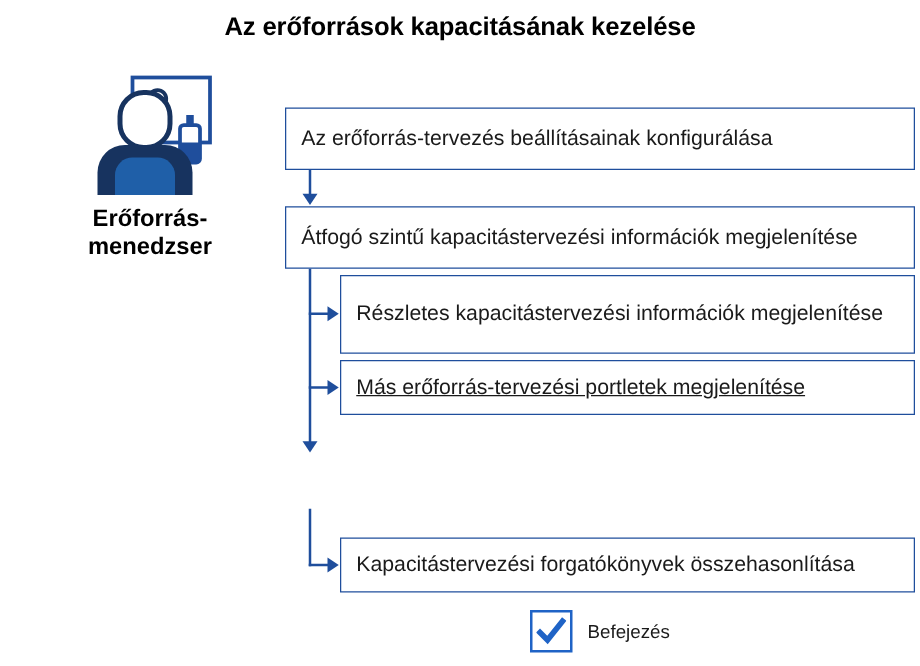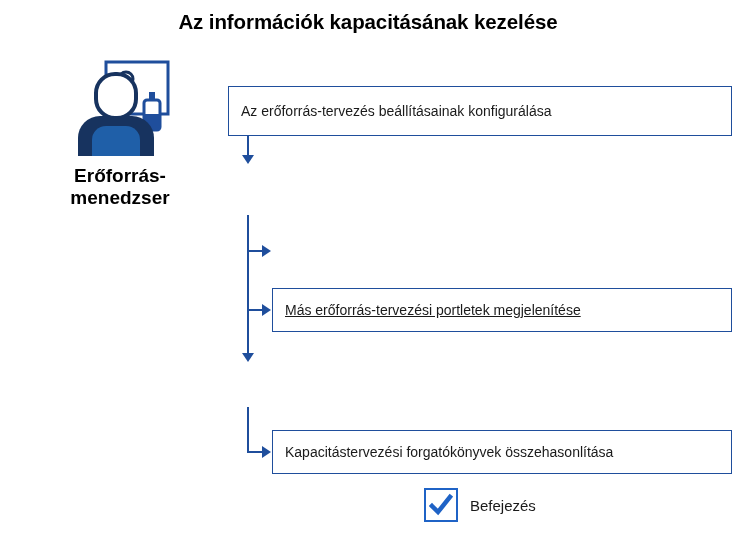--- a/index.html
+++ b/index.html
@@ -60,21 +60,21 @@
 
   
   .node {
     position: absolute;
     box-sizing: border-box;
     border: 1.6px solid #1f4e9c;
     background: #ffffff;
     display: flex;
     align-items: center;
     padding: 6px 12px;
-    font-size: 14px;
+    font-size: 17px;
     color: #1a1a1a;
     line-height: 1.33;
   }
   .node span {
     display: block;
   }
 
   #node-configure  { left: 228px; top: 86px;  width: 504px; height: 50px; }
   #node-highlevel  { left: 228px; top: 165px; width: 504px; height: 50px; }
   #node-detailed   { left: 272px; top: 220px; width: 460px; height: 63px; }
@@ -128,21 +128,21 @@
   .finish-label {
     font-size: 15px;
     color: #1a1a1a;
   }
 </style>
 </head>
 <body>
 
 <div class="page">
 
-  <div class="title">Az információk kapacitásának kezelése</div>
+  <div class="title">Az erőforrások kapacitásának kezelése</div>
 
   <div class="actor">
     <div class="actor-art">
       <svg viewBox="0 0 130 105" width="130" height="105" xmlns="http://www.w3.org/2000/svg">
 
         <rect x="58" y="10" width="62" height="52" fill="#ffffff" stroke="#1f4e9c" stroke-width="3"></rect>
 
         <circle cx="78" cy="27" r="7" fill="none" stroke="#17335f" stroke-width="3"></circle>
         <path d="M69 46 a9 9 0 0 1 18 0 z" fill="#17335f"></path>
 
@@ -156,21 +156,27 @@
         <path d="M44 104 v-16 a14 14 0 0 1 14 -14 h20 a14 14 0 0 1 14 14 v16 z" fill="#1f5fa8"></path>
       </svg>
     </div>
     <div class="actor-label">Erőforrás-menedzser</div>
   </div>
 
   <div class="node" id="node-configure">
     <span>Az erőforrás-tervezés beállításainak konfigurálása</span>
   </div>
 
-
+  <div class="node" id="node-highlevel">
+    <span>Átfogó szintű kapacitástervezési információk megjelenítése</span>
+  </div>
+
+  <div class="node" id="node-detailed">
+    <span>Részletes kapacitástervezési információk megjelenítése</span>
+  </div>
 
   <div class="node" id="node-portlets">
     <span>Más erőforrás-tervezési portletek megjelenítése</span>
   </div>
 
 
   <div class="node" id="node-compare">
     <span>Kapacitástervezési forgatókönyvek összehasonlítása</span>
   </div>
 

